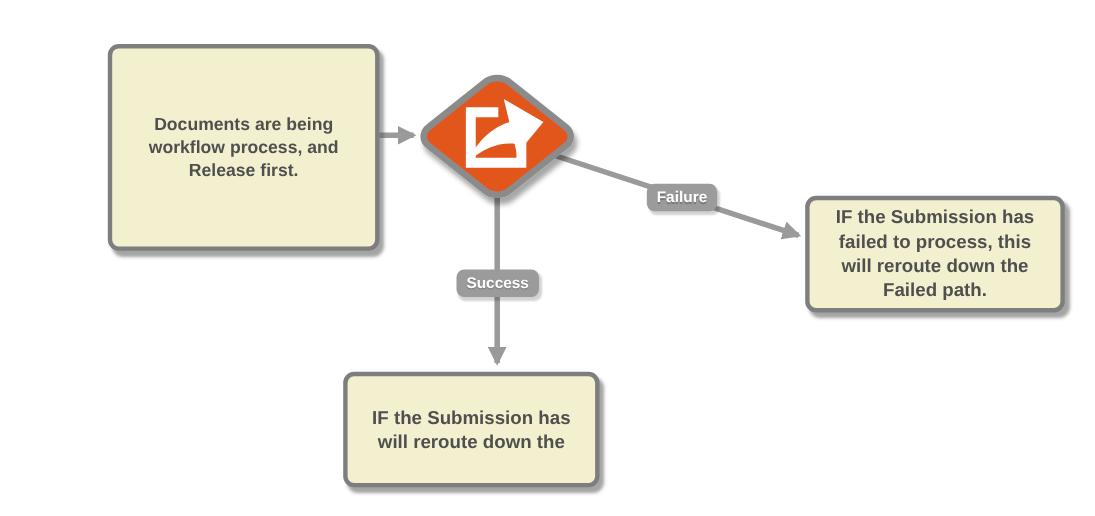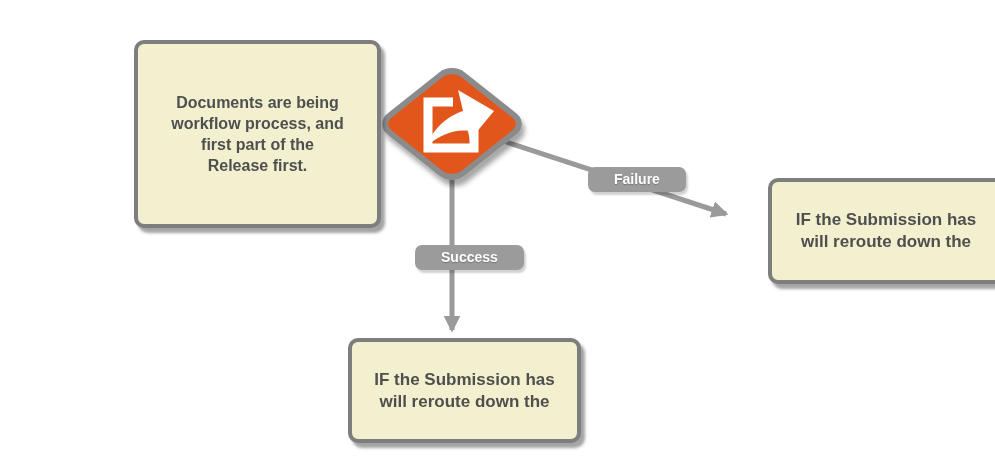--- a/index.html
+++ b/index.html
@@ -18,34 +18,33 @@
     border:4px solid #7E7E7E;
     border-radius:10px;
     box-shadow:4px 5px 3px rgba(90,90,90,0.55);
     color:#4F4F4F;
     font-weight:bold;
     text-align:center;
     display:flex;
     flex-direction:column;
     justify-content:center;
     padding:4px 0;
-    margin-left:36px;
   }
   .note .line{display:block;}
   #note-import{left:98px;top:40px;width:247px;height:188px;font-size:16px;line-height:21px;}
   #note-failed{left:732px;top:178px;width:236px;height:106px;font-size:17px;line-height:22px;}
   #note-success{left:312px;top:338px;width:233px;height:105px;font-size:17px;line-height:22px;}
   .edge-label{
     position:absolute;
     background:#9B9B9B;
     color:#FFFFFF;
     font-weight:bold;
     font-size:14px;
     line-height:19px;
-    padding:3px 26px;
+    padding:3px 9px;
     border-radius:7px;
     box-shadow:2px 3px 2px rgba(0,0,0,0.18);
     text-shadow:0 1px 1px rgba(0,0,0,0.25);
     white-space:nowrap;
   }
   #edge-label-failure{left:588px;top:167px;}
   #edge-label-success{left:415px;top:245px;text-align:right;}
 </style>
 </head>
 <body>
@@ -81,27 +80,28 @@
         <path d="M 33 8 L 8 8 L 8 54 L 54 54 L 54 35" fill="none" stroke="#FFFFFF" stroke-width="9" stroke-linecap="butt" stroke-linejoin="miter"></path>
         <path d="M 38 -4 L 74 17 L 50 46 Z" fill="#FFFFFF"></path>
         <path d="M 52 15 C 31 18 15 32 5 53 C 24 38 38 34 55 38 Z" fill="#FFFFFF"></path>
       </g>
     </g>
   </svg>
 
   <div class="note" id="note-import">
     <span class="line">Documents are being</span>
     <span class="line">workflow process, and</span>
-    <span class="line">first part of the</span>
     <span class="line">Release first.</span>
   </div>
 
   <div class="note" id="note-failed">
     <span class="line">IF the Submission has</span>
+    <span class="line">failed to process, this</span>
     <span class="line">will reroute down the</span>
+    <span class="line">Failed path.</span>
   </div>
 
   <div class="note" id="note-success">
     <span class="line">IF the Submission has</span>
     <span class="line">will reroute down the</span>
   </div>
 
   <div class="edge-label" id="edge-label-failure">Failure</div>
   <div class="edge-label" id="edge-label-success">Success</div>
 

